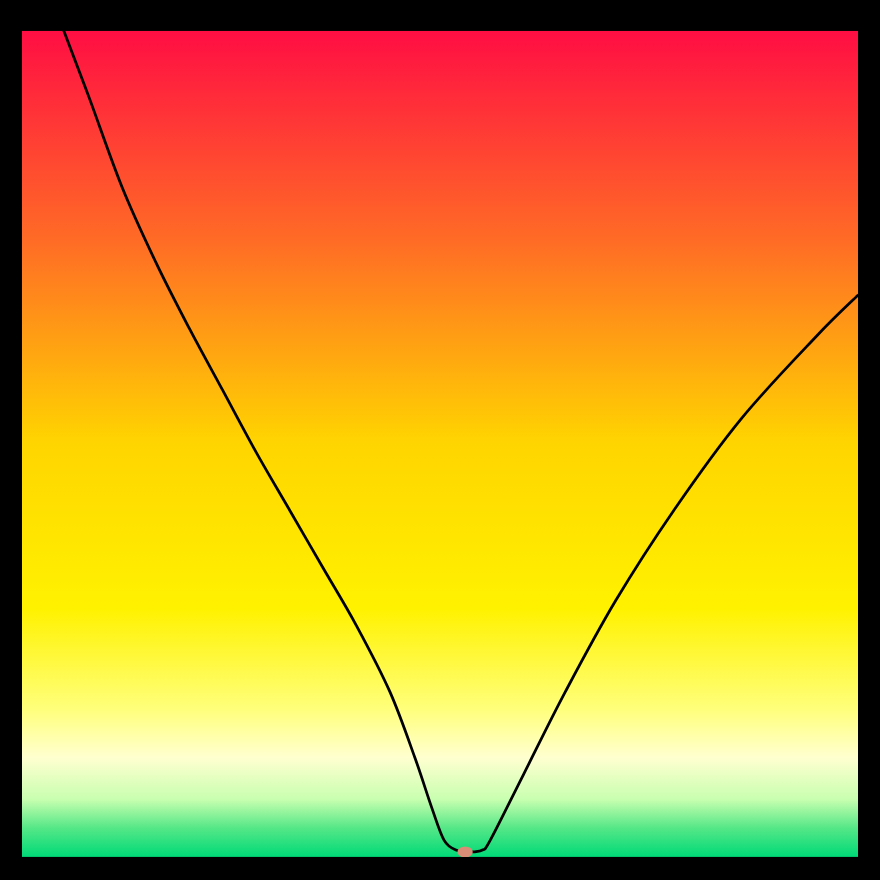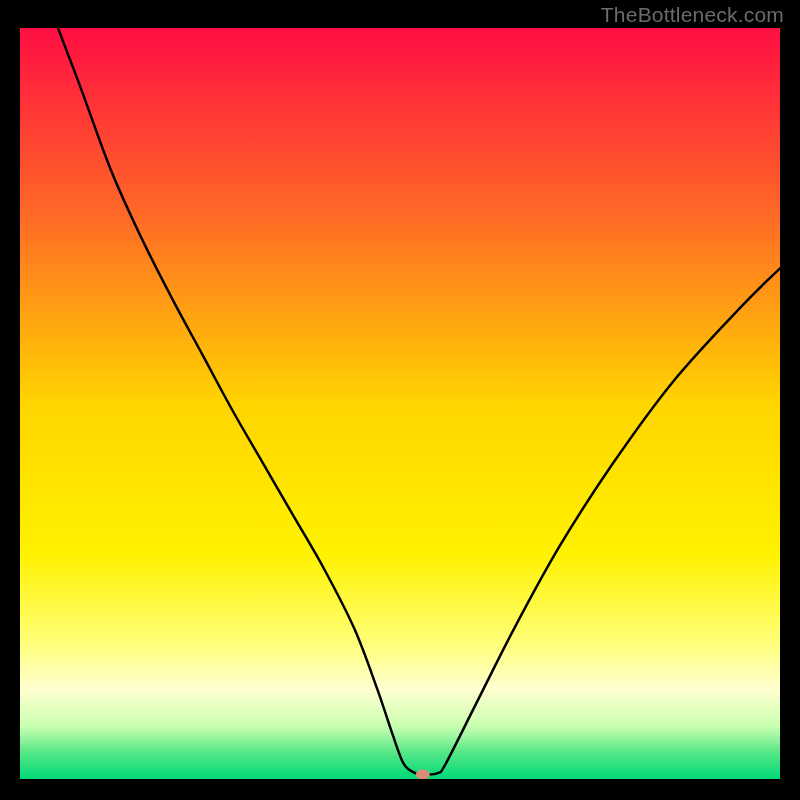--- a/index.html
+++ b/index.html
@@ -39,21 +39,20 @@
   svg.plot {
     display: block;
     width: 760px;
     height: 751px;
   }
 </style>
 </head>
 <body>
 
 <div class="frame">
-  <div class="watermark">TheBottleneck.com</div>
 
   <div class="plot-wrap">
     <svg class="plot" viewBox="0 0 760 751" preserveAspectRatio="none">
       <defs>
         <linearGradient id="bg-grad" x1="0" y1="0" x2="0" y2="1">
             <stop offset="0.00%" stop-color="#ff0e43"></stop>
             <stop offset="25.00%" stop-color="#ff6a26"></stop>
             <stop offset="50.00%" stop-color="#ffd500"></stop>
             <stop offset="70.00%" stop-color="#fff200"></stop>
             <stop offset="82.00%" stop-color="#ffff7a"></stop>

